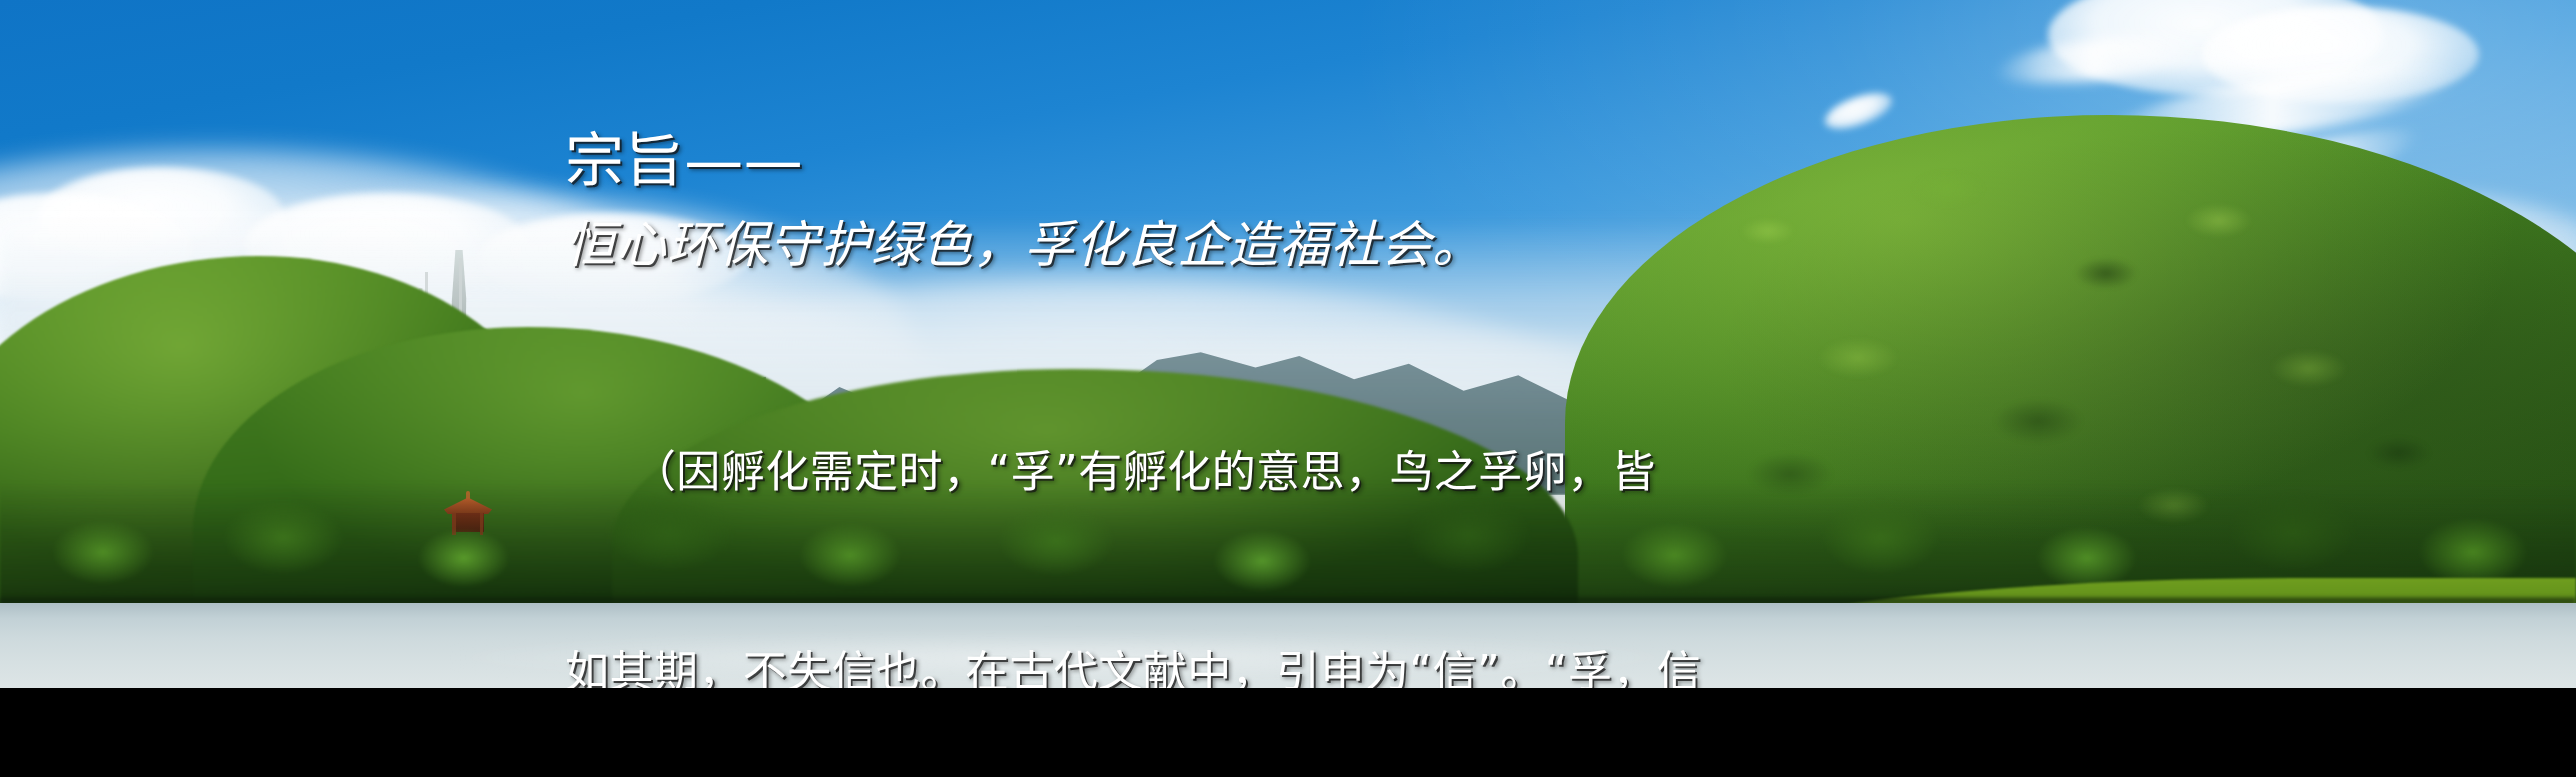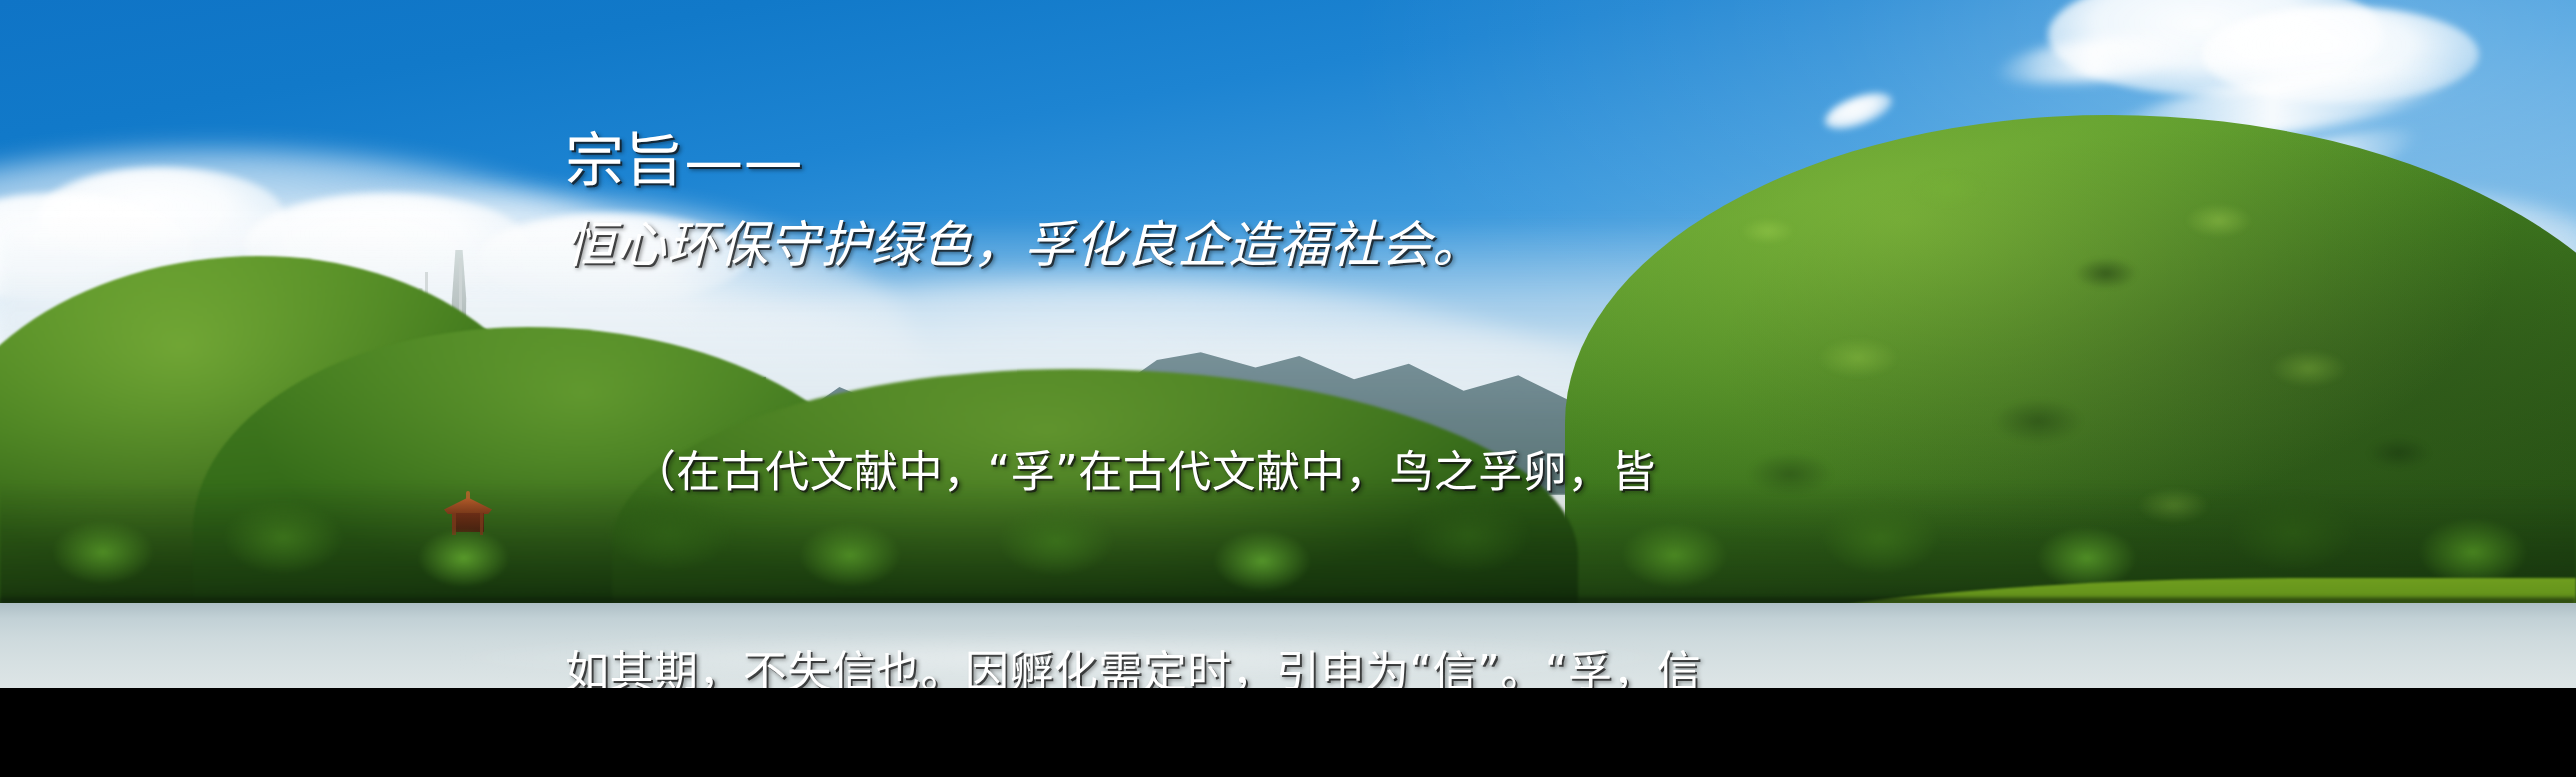--- a/index.html
+++ b/index.html
@@ -455,21 +455,21 @@
   <div class="layer lake"></div>
   <div class="layer lake-shine"></div>
 
   <div class="text-stack">
 
     <div class="cn-text" id="purpose-title">宗旨——</div>
 
     <div class="cn-text" id="slogan-line">恒心环保守护绿色，孚化良企造福社会。</div>
 
     <div class="cn-text" id="gloss-block">
-      <span class="gloss-line">　　（在古代文献中，“孚”在古代文献中，鸟之孚卵，皆</span>
-      <span class="gloss-line">如其期，不失信也。因孵化需定时，引申为“信”。“孚，信</span>
+      <span class="gloss-line">　　（因孵化需定时，“孚”有孵化的意思，鸟之孚卵，皆</span>
+      <span class="gloss-line">如其期，不失信也。在古代文献中，引申为“信”。“孚，信</span>
       
     </div>
 
   </div>
 
 </div>
 
 
 </body></html>

